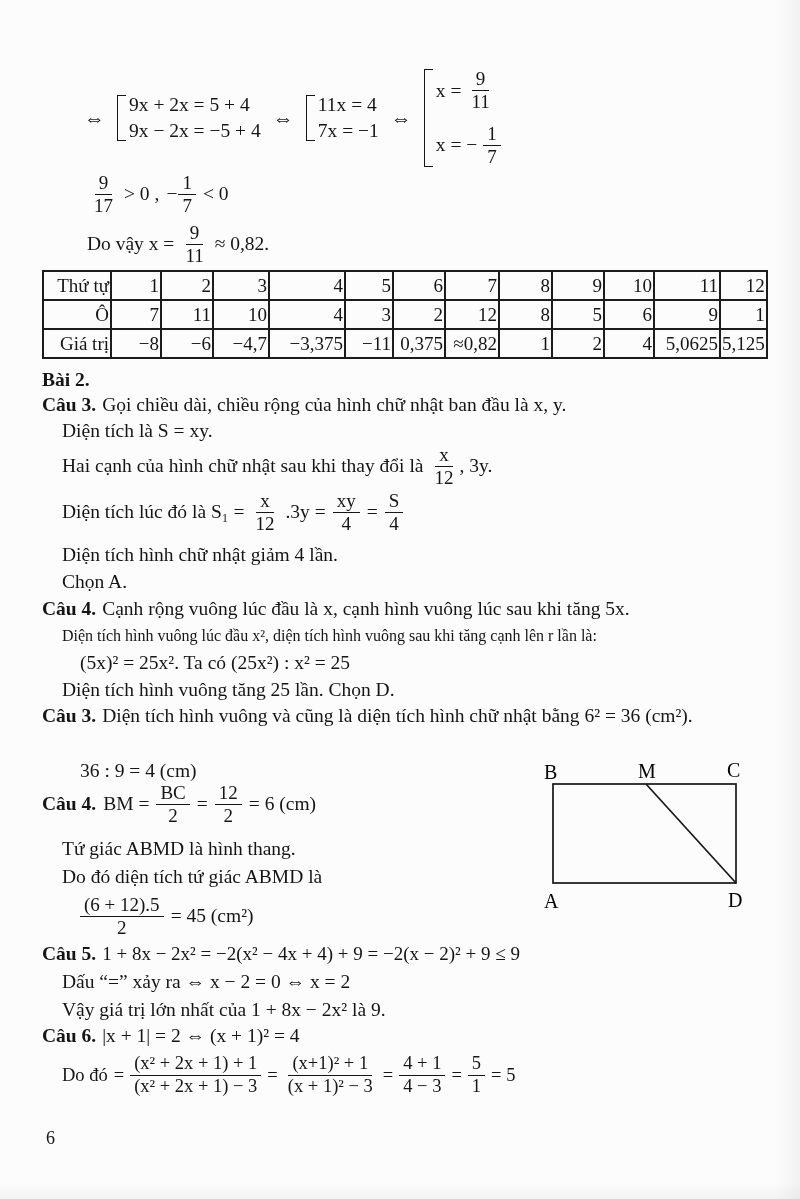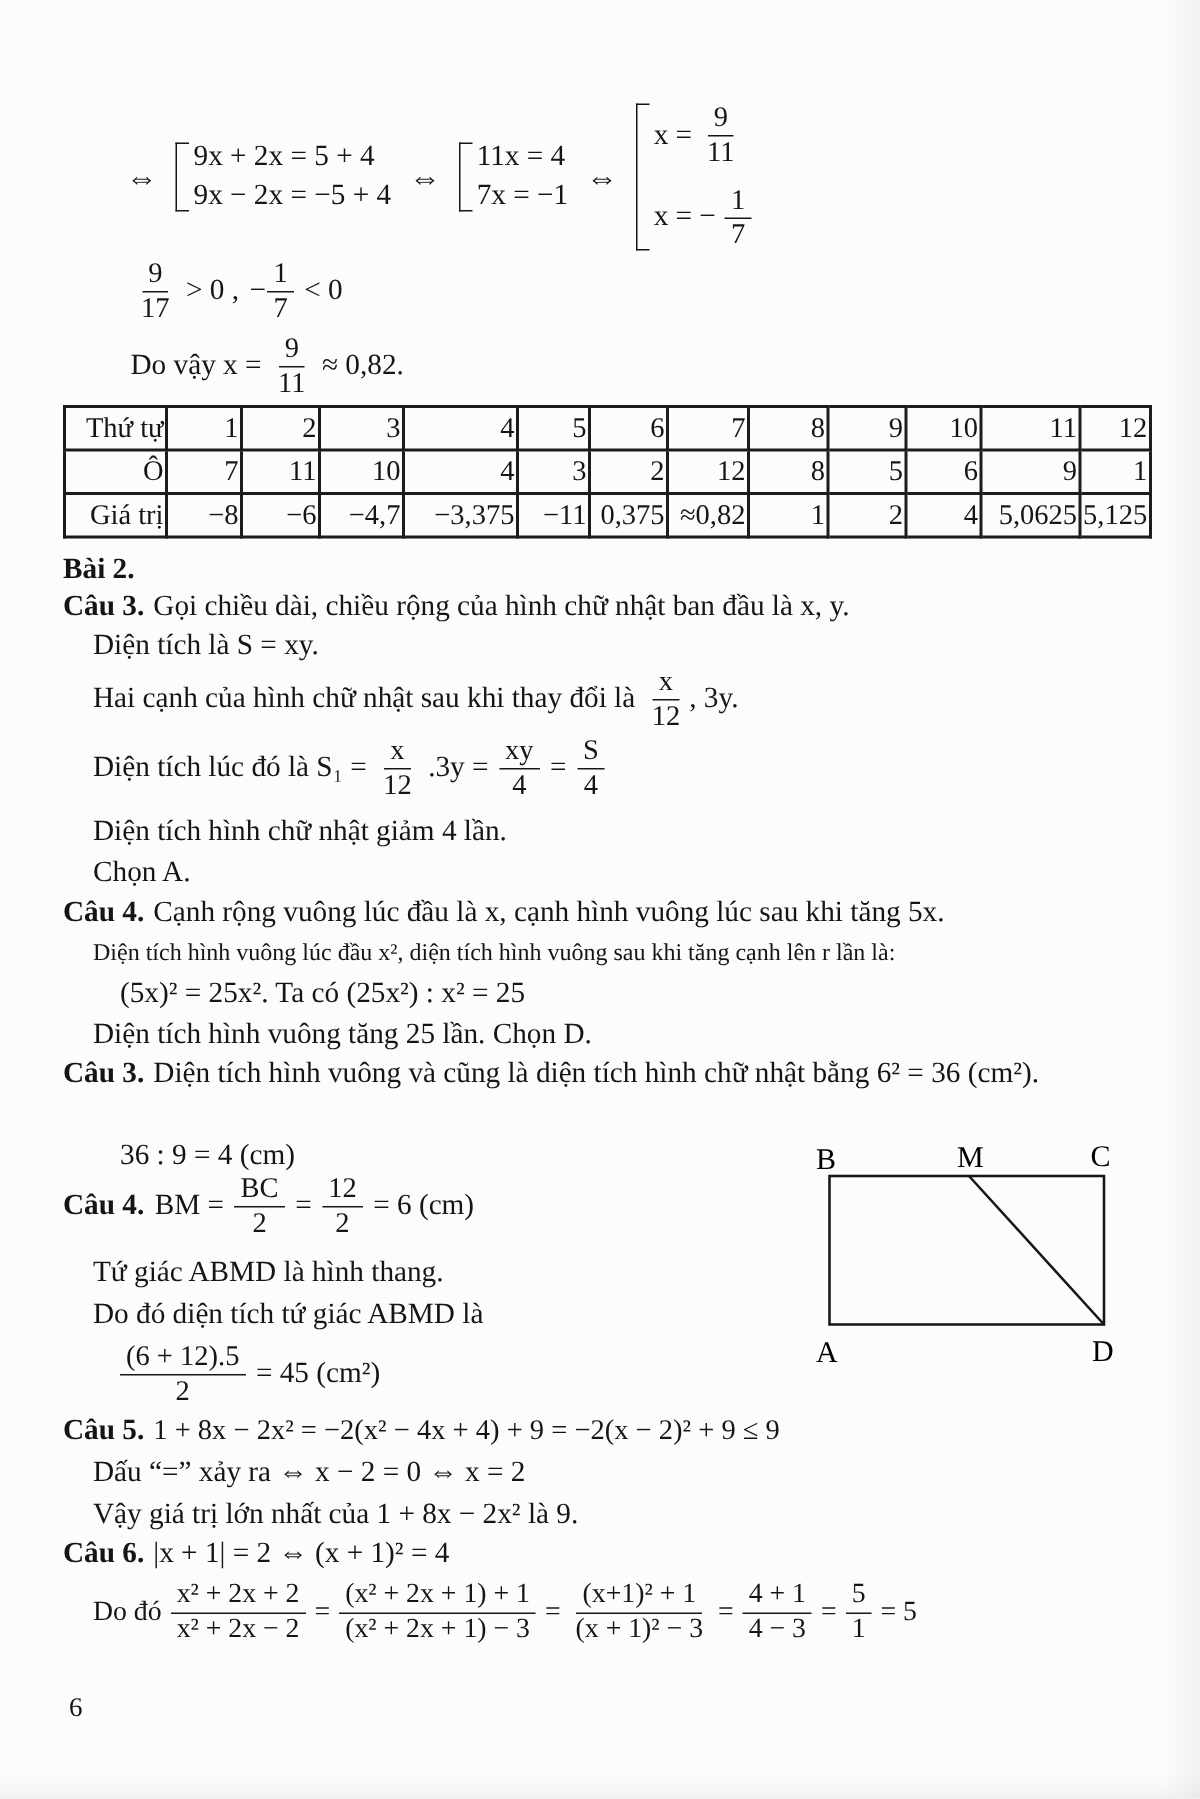--- a/index.html
+++ b/index.html
@@ -251,24 +251,20 @@
     <span class="b" style="font-size:19.5px">Câu 5.</span><span class="rest">1 + 8x − 2x² = −2(x² − 4x + 4) + 9 = −2(x − 2)² + 9 ≤ 9</span>
   </div>
   <div class="t" style="left:62px;top:968px">Dấu “=” xảy ra ⇔ x − 2 = 0 ⇔ x = 2</div>
   <div class="t" style="left:62px;top:996px">Vậy giá trị lớn nhất của 1 + 8x − 2x² là 9.</div>
 
   <div class="t" style="left:42px;top:1022px">
     <span class="b">Câu 6.</span><span class="rest">|x + 1| = 2 ⇔ (x + 1)² = 4</span>
   </div>
   <div class="mline" style="left:62px;top:1044px;height:62px;gap:6px;font-size:18.5px">
     <span>Do đó</span>
-    <span class="frac" style="font-size:18.5px">
-      <span class="num">x² + 2x + 2</span>
-        <span class="den">x² + 2x − 2</span>
-    </span>
     <span>=</span>
     <span class="frac" style="font-size:18.5px">
       <span class="num">(x² + 2x + 1) + 1</span>
         <span class="den">(x² + 2x + 1) − 3</span>
     </span>
     <span>=</span>
     <span class="frac" style="font-size:18.5px">
       <span class="num">(x+1)² + 1</span>
         <span class="den">(x + 1)² − 3</span>
     </span>

